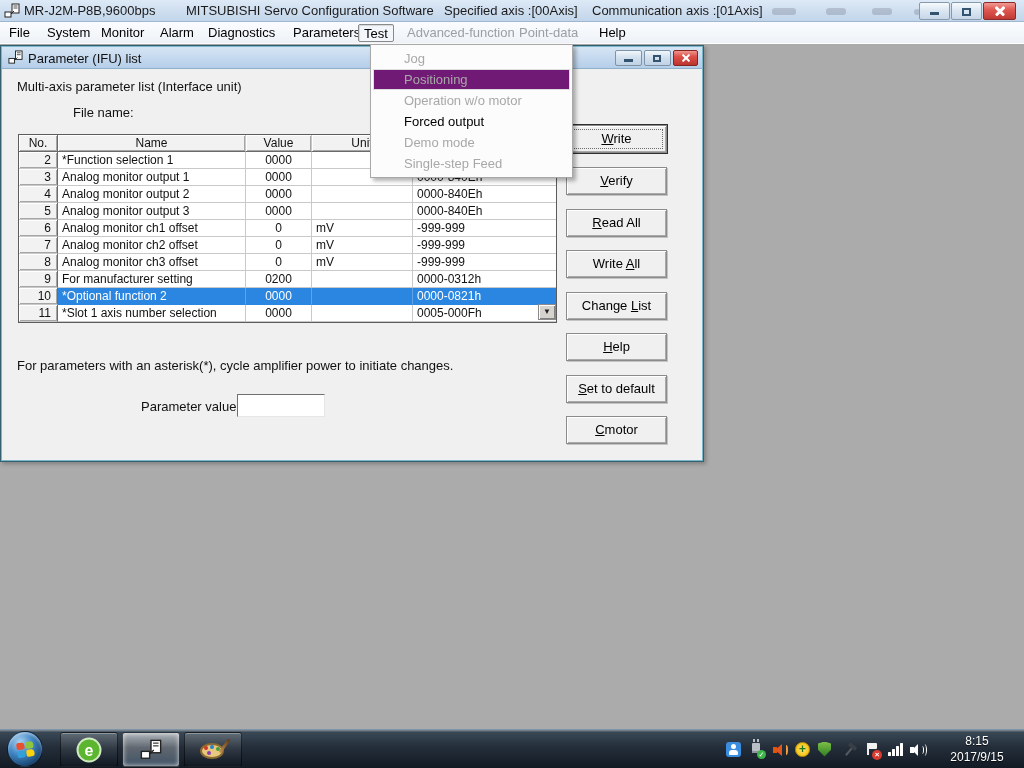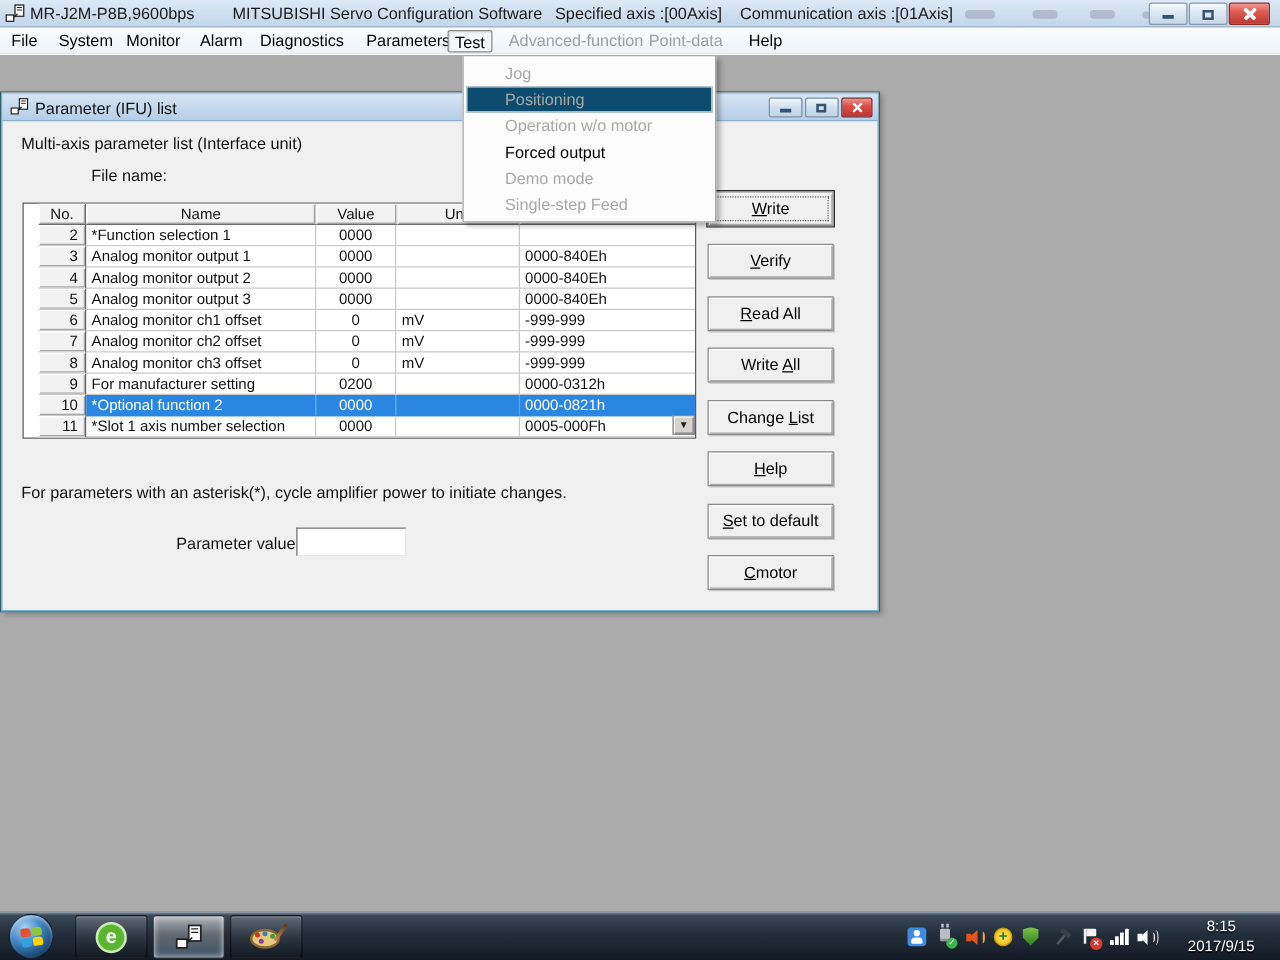--- a/index.html
+++ b/index.html
@@ -28,34 +28,34 @@
   .mitem { position:absolute; top:2px; height:18px; line-height:18px; padding:0 5px; font-size:13px; color:#000; }
   .mitem.disabled { color:#9aa0a6; }
   .mitem.active { border:1px solid #8a8a8a; border-radius:2px; background:#f3f6fa;
     box-shadow:inset 1px 1px 1px rgba(0,0,0,.12); }
 
   
   .mdi { position:absolute; left:0; top:44px; width:1024px; height:685px; background:#ababab; }
 
   
   .child { position:absolute; left:0; top:45px; width:704px; height:417px;
-    background:#f0f0f0; border:1px solid #34606f; box-shadow:0 0 0 1px #79b6c9 inset, 2px 2px 4px rgba(0,0,0,.25);margin-top:28px; }
+    background:#f0f0f0; border:1px solid #34606f; box-shadow:0 0 0 1px #79b6c9 inset, 2px 2px 4px rgba(0,0,0,.25); }
   .ctitle { position:absolute; left:1px; right:1px; top:1px; height:22px;
     background:linear-gradient(#d6e5f4,#b5cee9); border-bottom:1px solid #8fb0cc; }
   .ctitle .ttext { position:absolute; left:26px; top:4px; font-size:13px; color:#111; white-space:nowrap; }
   .ctitle .cicon { position:absolute; left:6px; top:3px; }
   .cbtn { position:absolute; top:3px; height:16px; border:1px solid #7d93a8; border-radius:2px;
     background:linear-gradient(#f2f7fb,#d4e1ee 45%,#bfd2e4); }
   .cbtn.close { background:linear-gradient(#ef958f,#dd5048 40%,#bb352f); border-color:#85251f; }
 
   .subtle { position:absolute; font-size:13px; color:#111; white-space:nowrap; }
 
   
   .tbl { position:absolute; left:17px; top:88px; width:539px; background:#fff; border:1px solid #5c5c5c; }
-  .trow { display:flex; height:17px;padding-left:12px; }
+  .trow { display:flex; height:17px; }
   .cell { height:17px; font-size:12px; line-height:15px; padding:1px 4px 0 4px;
     border-right:1px solid #c9c9c9; border-bottom:1px solid #c9c9c9; overflow:hidden; white-space:nowrap; }
   .c-no   { width:39px;  text-align:right; padding-right:6px; background:#f2f2f2;
     box-shadow:inset 1px 1px 0 #fff, inset -1px -1px 0 #a6a6a6; border-right:1px solid #6b6b6b; }
   .c-name { width:188px; text-align:left; }
   .c-val  { width:66px;  text-align:center; }
   .c-unit { width:101px; text-align:left; }
   .c-rng  { width:143px; border-right:none; padding-right:18px; }
   .hrow .cell { background:#f2f2f2; text-align:center; padding-right:4px;
     box-shadow:inset 1px 1px 0 #fff, inset -1px -1px 0 #a6a6a6; border-bottom:1px solid #6b6b6b; }
@@ -77,21 +77,21 @@
   
   .pvlabel { position:absolute; left:140px; top:353px; font-size:13px; }
   .pvinput { position:absolute; left:236px; top:348px; width:88px; height:23px; background:#fff;
     border:1px solid; border-color:#707070 #e6e6e6 #e6e6e6 #707070; font:13px "Liberation Sans",sans-serif; padding:0 3px; }
 
   
   .popup { position:absolute; left:370px; top:44px; width:203px; background:#fcfcfc;
     border:1px solid #a8a8a8; box-shadow:3px 3px 4px rgba(0,0,0,.3); padding:3px 2px; z-index:50; }
   .pitem { height:21px; line-height:21px; padding-left:31px; font-size:13px; color:#000; white-space:nowrap; }
   .pitem.disabled { color:#a8a8a8; }
-  .pitem.hl { background:#0c4a6e; box-shadow:inset 0 0 0 1px #dedede; }
+  .pitem.hl { background:#701a75; box-shadow:inset 0 0 0 1px #dedede; }
 
   
   .taskbar { position:absolute; left:0; top:729px; width:1024px; height:39px;
     background:linear-gradient(#62748595 0%, #3a4856 6%, #242e3a 45%, #121a24 100%);
     border-top:1px solid #7f93a6; }
   .orb { position:absolute; left:7px; top:1px; width:36px; height:36px; border-radius:50%;
     background:radial-gradient(circle at 35% 30%, #aad4f2 0%, #3f84c4 40%, #173f66 78%, #0b2340 100%);
     border:1px solid rgba(0,0,0,.6); box-shadow:inset 0 2px 3px rgba(255,255,255,.5); }
   .flag { position:absolute; left:9px; top:10px; width:18px; height:16px; transform:rotate(-8deg); }
   .flag span { position:absolute; width:8px; height:7px; border-radius:2px 3px 2px 2px; }

